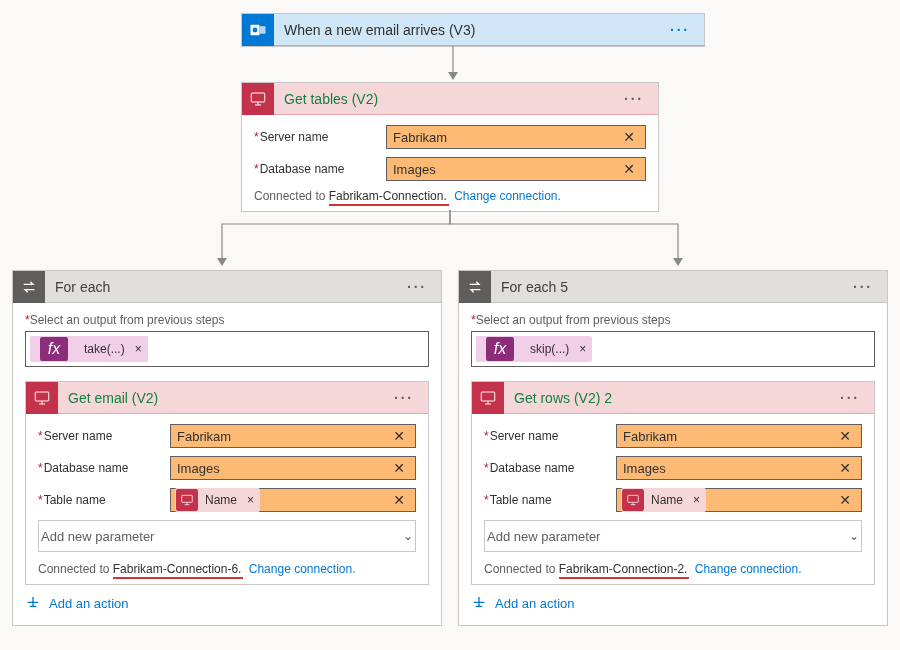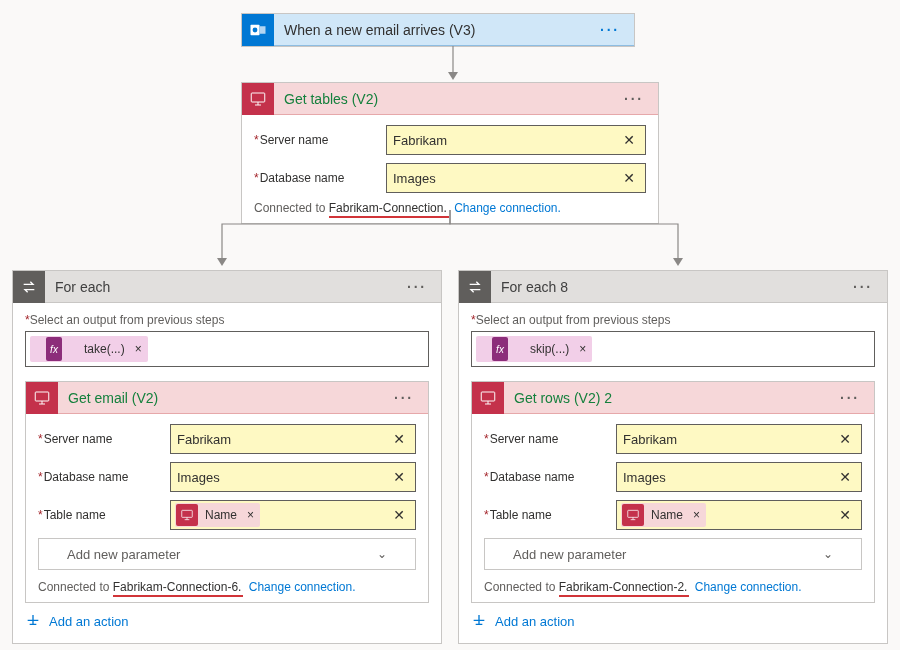--- a/index.html
+++ b/index.html
@@ -41,26 +41,26 @@
   .hdr-foreach .icon-box { background: #605e5c; }
   .hdr-foreach .title { color: #404040; }
   .hdr-foreach .more { color: #605e5c; }
 
   .card-body { padding: 10px 12px 8px; font-size: 12px; color: #323130; }
   .field-row { display: flex; align-items: center; margin-bottom: 8px; }
   .field-label { width: 132px; color: #323130; font-size: 12px; }
   .field-label .req { color: #a4262c; margin-right: 1px; }
   .input-box {
     flex: 1;
-    height: 30px;
+    height: 24px;
     border: 1px solid #605e5c;
     display: flex; align-items: center;
     padding: 0 6px;
     font-size: 13px;
-    background: #fef9c3;
+    background: #fdba74;
   }
   .input-box .value { flex: 1; color: #323130; }
   .input-box .clear { color: #323130; font-size: 14px; cursor: pointer; padding: 0 4px; }
 
   .conn-line { font-size: 12px; color: #605e5c; margin-top: 2px; }
   .conn-line .cn { color: #323130; position: relative; display: inline-block; }
   .conn-line .cn.uline::after {
     content: ""; position: absolute; left: 0; right: -2px; bottom: -3px;
     height: 2px; background: #d13438;
   }
@@ -77,24 +77,24 @@
   .fx-token {
     display: inline-flex; align-items: center;
     background: #f2cfe8;
     border-radius: 2px;
     height: 26px;
     font-size: 12px;
     color: #323130;
   }
   .fx-token .fx-icon {
     background: #8c2d7a; color: #fff;
-    width: 16px; height: 24px; margin: 16px;
+    width: 28px; height: 24px; margin: 10px;
     border-radius: 2px;
     display: flex; align-items: center; justify-content: center;
-    font-style: italic; font-weight: 500; font-size: 10px;
+    font-style: italic; font-weight: 500; font-size: 16px;
   }
   .fx-token .fx-text { padding: 0 4px 0 6px; }
   .fx-token .fx-x { padding: 0 6px; cursor: pointer; color: #323130; }
 
   .name-token {
     display: inline-flex; align-items: center;
     background: #f6d7d9;
     border-radius: 2px;
     height: 24px;
     font-size: 12px;
@@ -107,21 +107,21 @@
     border-radius: 2px;
     display: flex; align-items: center; justify-content: center;
   }
   .name-token .nt-text { padding: 0 4px 0 6px; }
   .name-token .nt-x { padding: 0 6px; cursor: pointer; }
 
   .add-param {
     display: flex; align-items: center;
     border: 1px solid #c8c6c4;
     height: 32px;
-    padding: 0 28px;
+    padding: 0 2px;
     color: #605e5c;
     font-size: 13px;
     margin-top: 6px;
     cursor: pointer;
   }
   .add-param .chev { margin-left: auto; font-size: 12px; }
 
   .add-action {
     display: flex; align-items: center; 
     gap: 8px;
@@ -135,21 +135,21 @@
   svg.arrow { position: absolute; }
   .arrow path, .arrow line { stroke: #8a8886; stroke-width: 1.2; fill: none; }
   .arrow polygon { fill: #8a8886; }
   .monitor-ico { stroke: #fff; fill: none; stroke-width: 1.3; }
 </style>
 </head>
 <body>
 
 <div class="canvas">
 
-  <div class="card" style="left:241px; top:13px; width:394px;">
+  <div class="card" style="left:241px; top:13px; width:464px;">
     <div class="card-header hdr-outlook">
       <div class="icon-box">
         <svg width="18" height="18" viewBox="0 0 24 24">
             <rect x="2" y="5" width="12" height="14" rx="1" fill="#fff"></rect>
             <rect x="14" y="7" width="8" height="10" fill="#b3d6f2"></rect>
             <circle cx="8" cy="12" r="3.2" fill="#0078d4"></circle>
           </svg>
       </div>
       <div class="title">When a new email arrives (V3)</div>
       <div class="more">···</div>
@@ -288,21 +288,21 @@
     </div>
   </div>
 
   <div class="card" style="left:458px; top:270px; width:430px;">
     <div class="card-header hdr-foreach">
       <div class="icon-box">
         <svg width="16" height="16" viewBox="0 0 24 24" fill="none" stroke="#fff" stroke-width="2">
             <path d="M4 8 H18 L14 4 M20 16 H6 L10 20"></path>
           </svg>
       </div>
-      <div class="title">For each 8</div>
+      <div class="title">For each 5</div>
       <div class="more">···</div>
     </div>
     <div class="card-body">
       <div class="output-label"><span class="req">*</span><span>Select an output from previous steps</span></div>
       <div class="output-box">
         <div class="fx-token">
           <div class="fx-icon">fx</div>
           <div class="fx-text">skip(...)</div>
           <div class="fx-x">×</div>
         </div>

